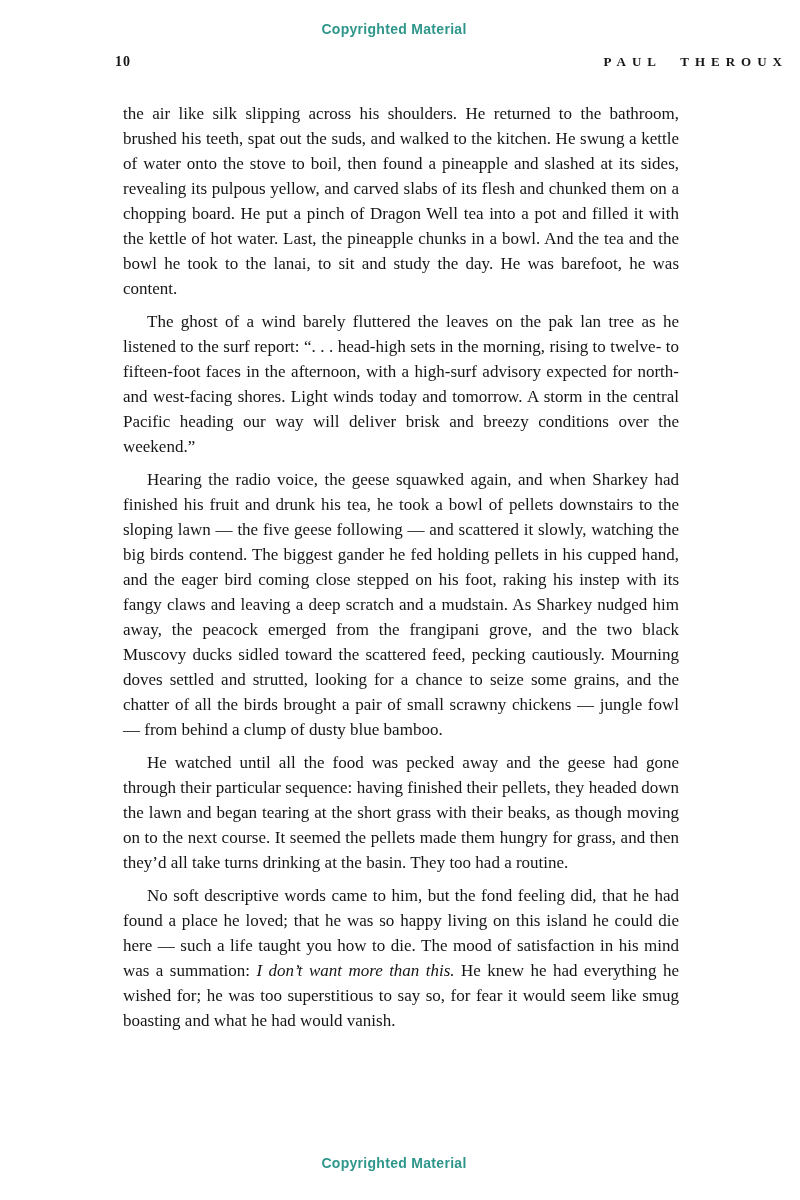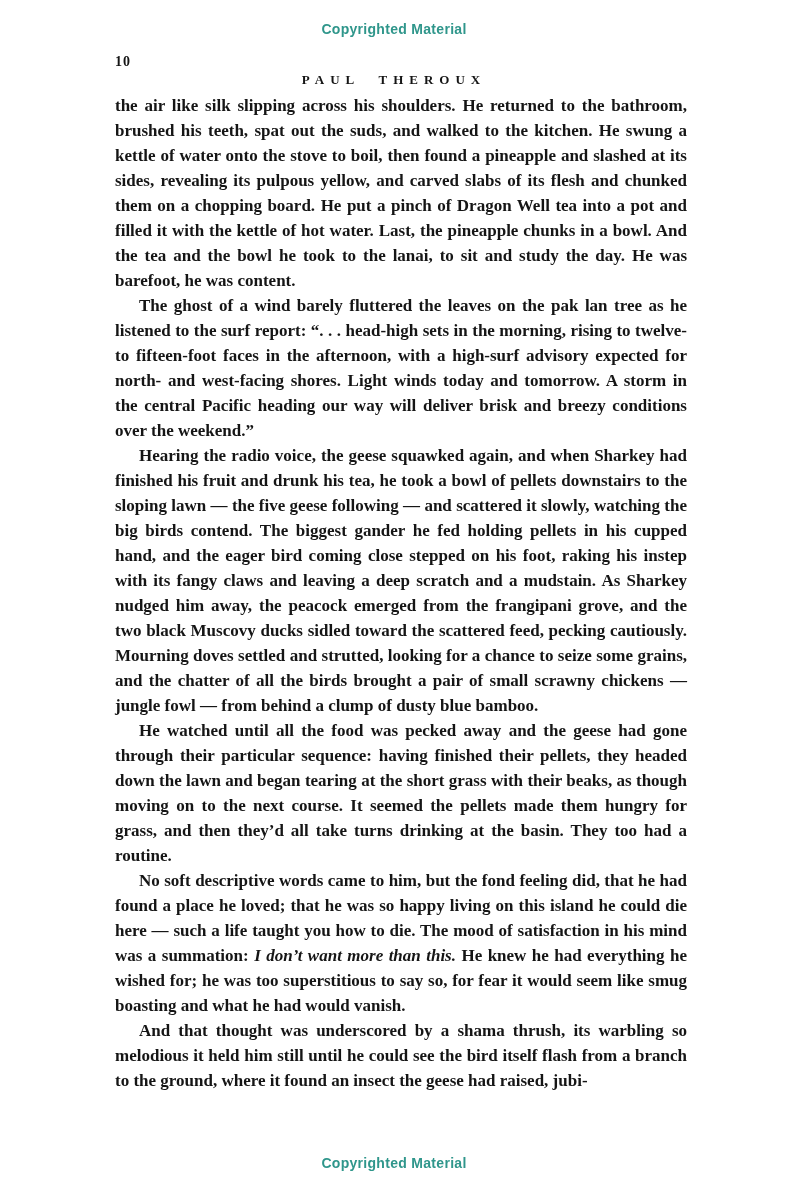--- a/index.html
+++ b/index.html
@@ -41,40 +41,39 @@
     position: absolute;
     left: 115px;
     top: 0;
     font-size: 14px;
     letter-spacing: 1px;
   }
   .author {
     position: absolute;
     left: 0;
     width: 100%;
-    text-align: center;
-    top: 18px;
+    text-align: right;
+    top: 0;
     font-size: 13px;
     letter-spacing: 6px;
     word-spacing: 10px;
   }
   .body-text {
     position: absolute;
     top: 93px;
     left: 115px;
     width: 572px;
     font-size: 17px;
     line-height: 25px;
     text-align: justify;
   }
   .para {
-    margin: 0;
+    margin: 8px;
     padding: 0;
     text-indent: 24px;
-    font-weight: bold;
   }
   .para.no-indent {
     text-indent: 0;
   }
   .para em {
     font-style: italic;
   }
 </style>
 </head>
 <body>
@@ -87,18 +86,17 @@
     <span class="page-number">10</span>
     <span class="author">PAUL THEROUX</span>
   </div>
 
   <div class="body-text">
     <p class="para no-indent">the air like silk slipping across his shoulders. He returned to the bathroom, brushed his teeth, spat out the suds, and walked to the kitchen. He swung a kettle of water onto the stove to boil, then found a pineapple and slashed at its sides, revealing its pulpous yellow, and carved slabs of its flesh and chunked them on a chopping board. He put a pinch of Dragon Well tea into a pot and filled it with the kettle of hot water. Last, the pineapple chunks in a bowl. And the tea and the bowl he took to the lanai, to sit and study the day. He was barefoot, he was content.</p>
     <p class="para">The ghost of a wind barely fluttered the leaves on the pak lan tree as he listened to the surf report: “. . . head-high sets in the morning, rising to twelve- to fifteen-foot faces in the afternoon, with a high-surf advisory expected for north- and west-facing shores. Light winds today and tomorrow. A storm in the central Pacific heading our way will deliver brisk and breezy conditions over the weekend.”</p>
     <p class="para">Hearing the radio voice, the geese squawked again, and when Sharkey had finished his fruit and drunk his tea, he took a bowl of pellets downstairs to the sloping lawn — the five geese following — and scattered it slowly, watching the big birds contend. The biggest gander he fed holding pellets in his cupped hand, and the eager bird coming close stepped on his foot, raking his instep with its fangy claws and leaving a deep scratch and a mudstain. As Sharkey nudged him away, the peacock emerged from the frangipani grove, and the two black Muscovy ducks sidled toward the scattered feed, pecking cautiously. Mourning doves settled and strutted, looking for a chance to seize some grains, and the chatter of all the birds brought a pair of small scrawny chickens — jungle fowl — from behind a clump of dusty blue bamboo.</p>
     <p class="para">He watched until all the food was pecked away and the geese had gone through their particular sequence: having finished their pellets, they headed down the lawn and began tearing at the short grass with their beaks, as though moving on to the next course. It seemed the pellets made them hungry for grass, and then they’d all take turns drinking at the basin. They too had a routine.</p>
     <p class="para"><span>No soft descriptive words came to him, but the fond feeling did, that he had found a place he loved; that he was so happy living on this island he could die here — such a life taught you how to die. The mood of satisfaction in his mind was a summation: </span><em>I don’t want more than this.</em><span> He knew he had everything he wished for; he was too superstitious to say so, for fear it would seem like smug boasting and what he had would vanish.</span></p>
-    <p class="para">And that thought was underscored by a shama thrush, its warbling so melodious it held him still until he could see the bird itself flash from a branch to the ground, where it found an insect the geese had raised, jubi-</p>
   </div>
 
   <div class="copyright bottom" style="color: rgb(47, 150, 139);">Copyrighted Material</div>
 
 </div>
 
 </body></html>

